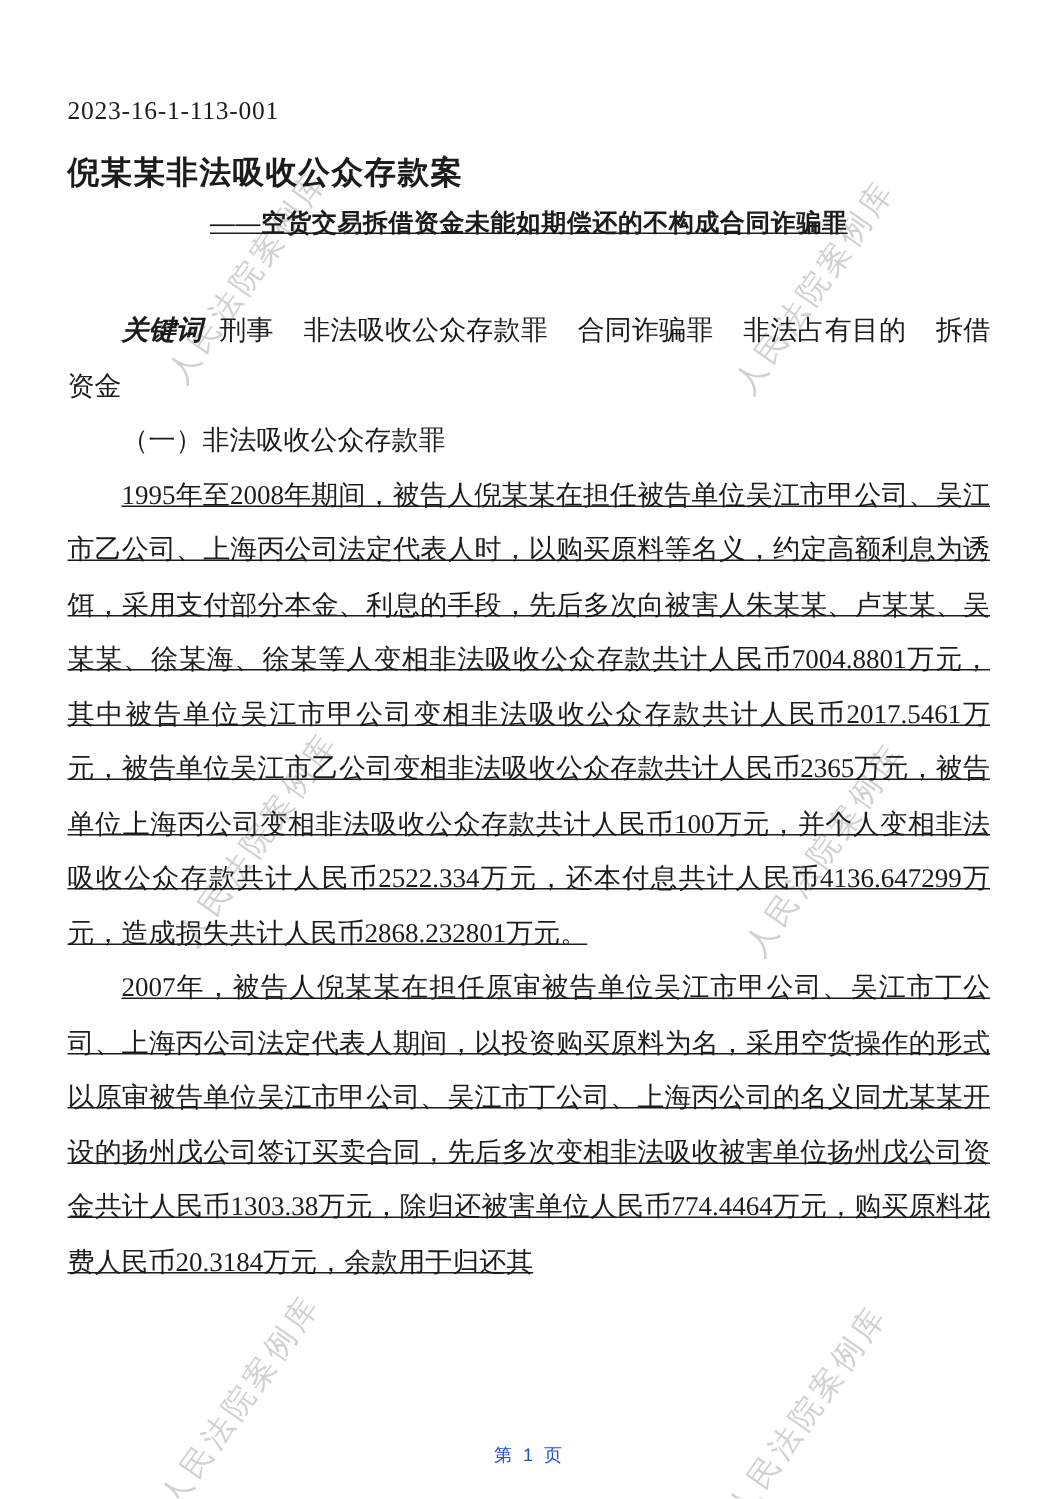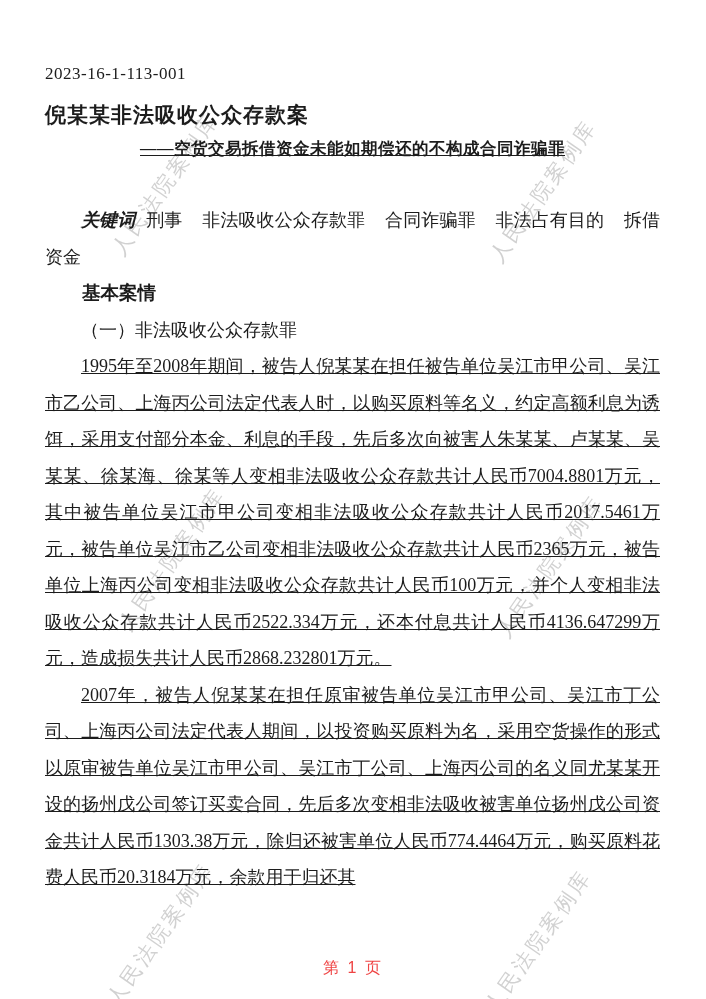--- a/index.html
+++ b/index.html
@@ -92,24 +92,24 @@
   .wm-r2c1 { left: 72px;  top: 545px; }
   .wm-r2c2 { left: 450px; top: 552px; }
   .wm-r3c1 { left: 60px;  top: 920px; }
   .wm-r3c2 { left: 438px; top: 927px; }
   .page-footer {
     position: absolute;
     left: 0;
     right: 0;
     bottom: 20px;
     text-align: center;
-    font-size: 16px;
+    font-size: 12px;
     letter-spacing: 2px;
     font-family: "Liberation Sans", "DejaVu Sans", sans-serif;
-    color: #ef4444;
+    color: #1d4ed8;
   }
 </style>
 </head>
 <body>
 
 <div class="page">
 
   <div class="watermark wm-r1c1">人民法院案例库</div>
   <div class="watermark wm-r1c2">人民法院案例库</div>
   <div class="watermark wm-r2c1">人民法院案例库</div>
@@ -129,21 +129,20 @@
 
       <p class="kw-line">
         <span class="kw-label">关键词</span>
         <span class="kw-item">刑事</span>
         <span class="kw-item">非法吸收公众存款罪</span>
         <span class="kw-item">合同诈骗罪</span>
         <span class="kw-item">非法占有目的</span>
         <span class="kw-item">拆借资金</span>
       </p>
 
-      <p class="section-heading">基本案情</p>
 
       <p class="sub-heading">（一）非法吸收公众存款罪</p>
 
       <p class="para">1995年至2008年期间，被告人倪某某在担任被告单位吴江市甲公司、吴江市乙公司、上海丙公司法定代表人时，以购买原料等名义，约定高额利息为诱饵，采用支付部分本金、利息的手段，先后多次向被害人朱某某、卢某某、吴某某、徐某海、徐某等人变相非法吸收公众存款共计人民币7004.8801万元，其中被告单位吴江市甲公司变相非法吸收公众存款共计人民币2017.5461万元，被告单位吴江市乙公司变相非法吸收公众存款共计人民币2365万元，被告单位上海丙公司变相非法吸收公众存款共计人民币100万元，并个人变相非法吸收公众存款共计人民币2522.334万元，还本付息共计人民币4136.647299万元，造成损失共计人民币2868.232801万元。</p>
 
 
       <p class="para">2007年，被告人倪某某在担任原审被告单位吴江市甲公司、吴江市丁公司、上海丙公司法定代表人期间，以投资购买原料为名，采用空货操作的形式以原审被告单位吴江市甲公司、吴江市丁公司、上海丙公司的名义同尤某某开设的扬州戊公司签订买卖合同，先后多次变相非法吸收被害单位扬州戊公司资金共计人民币1303.38万元，除归还被害单位人民币774.4464万元，购买原料花费人民币20.3184万元，余款用于归还其</p>
 
     </div>
   </div>

